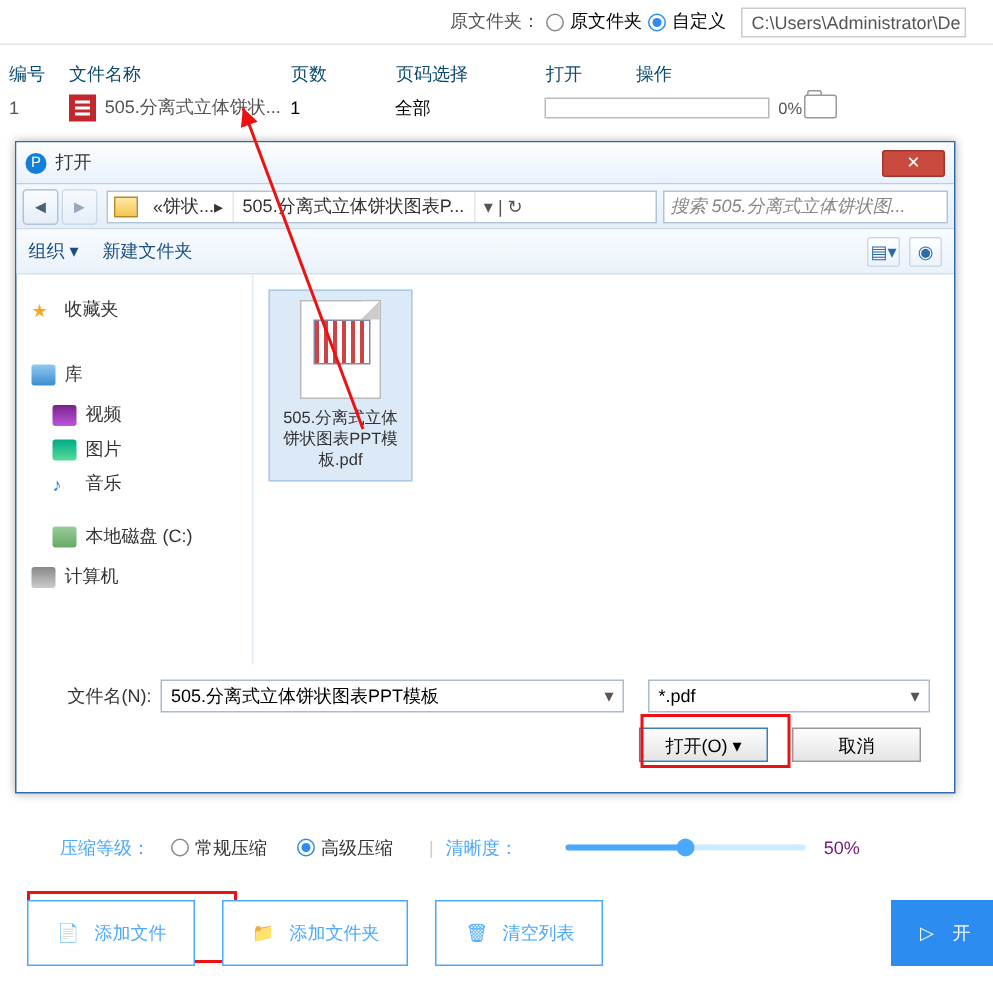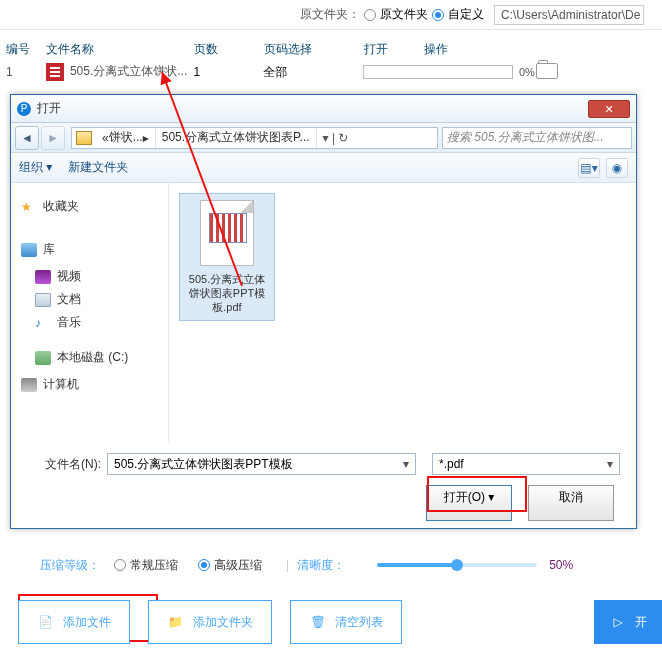--- a/index.html
+++ b/index.html
@@ -60,21 +60,21 @@
 .file-tile .thumb{position:absolute;top:12px;left:8px;width:38px;height:30px;border:1px solid #88a;background:repeating-linear-gradient(90deg,#c44,#c44 3px,#fff 3px,#fff 6px)}
 .file-tile .cap{font-size:11px;color:#333;line-height:14px;word-break:break-all}
 .dlg-foot{padding:10px 16px}
 .fn-row{display:flex;align-items:center;margin-bottom:10px}
 .fn-row .lbl{width:74px;text-align:right;margin-right:6px;color:#333}
 .fn-row .combo{border:1px solid #abc;height:22px;display:flex;align-items:center;padding:0 6px;background:#fff}
 .fn-row .combo.name{flex:1;margin-right:16px}
 .fn-row .combo.filter{width:188px}
 .fn-row .dd{margin-left:auto;color:#555}
 .btn-row{display:flex;justify-content:flex-end;gap:16px;padding-right:6px}
-.dlg-btn{width:86px;height:36px;border:1px solid #999;background:linear-gradient(#fdfdfd,#e4e4e4);text-align:center;line-height:22px}
+.dlg-btn{width:86px;height:23px;border:1px solid #999;background:linear-gradient(#fdfdfd,#e4e4e4);text-align:center;line-height:22px}
 .dlg-btn.primary{border:1px solid #3c7fb1}
 .hl-red{position:absolute;border:2px solid #e11;pointer-events:none}
 
 
 .compress-row{position:absolute;top:550px;left:0;width:100%;height:30px;display:flex;align-items:center;padding:0 40px}
 .compress-row .lbl{color:#4aa8ff;margin-right:10px}
 .compress-row .opt{color:#333;margin-right:16px}
 .compress-row .sep{color:#ccc;margin:0 8px}
 .clarity{color:#4aa8ff;margin-right:32px}
 .slider{width:160px;height:4px;background:#cfeaff;position:relative;border-radius:2px}
@@ -153,22 +153,22 @@
       <div style="height:12px"></div>
       <div class="side-item side-head">
           <span class="ico lib"></span>
           <span>库</span>
         </div>
       <div class="side-item" style="padding-left:18px">
           <span class="ico vid"></span>
           <span>视频</span>
         </div>
       <div class="side-item" style="padding-left:18px">
-          <span class="ico doc"></span>
-          <span>文档</span>
+          <span class="ico pic"></span>
+          <span>图片</span>
         </div>
       <div class="side-item" style="padding-left:18px">
           <span class="ico mus">♪</span>
           <span>音乐</span>
         </div>
       <div style="height:12px"></div>
       <div class="side-item" style="padding-left:18px">
           <span class="ico disk"></span>
           <span>本地磁盘 (C:)</span>
         </div>

